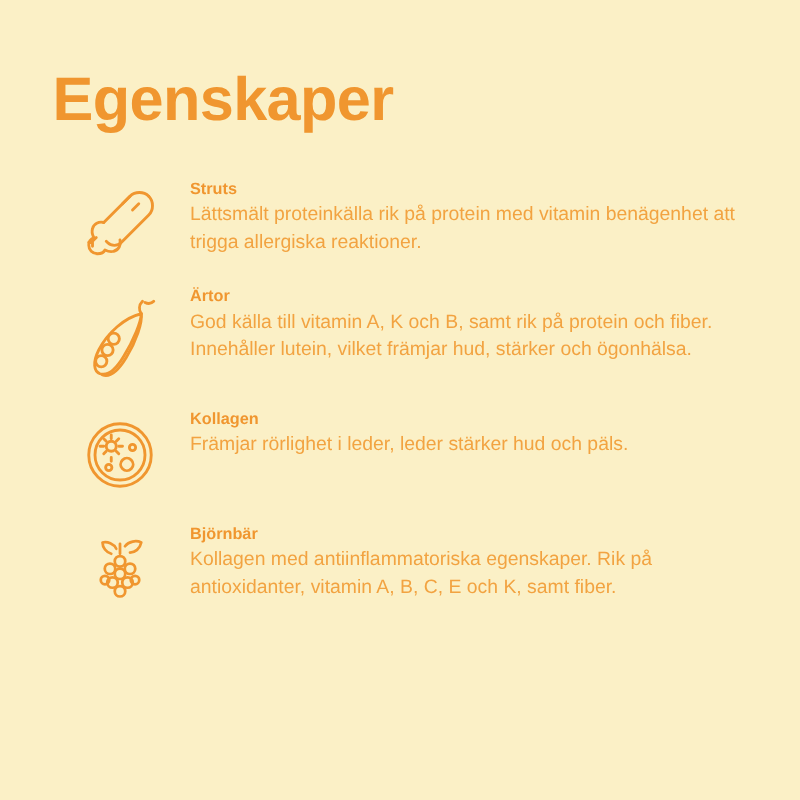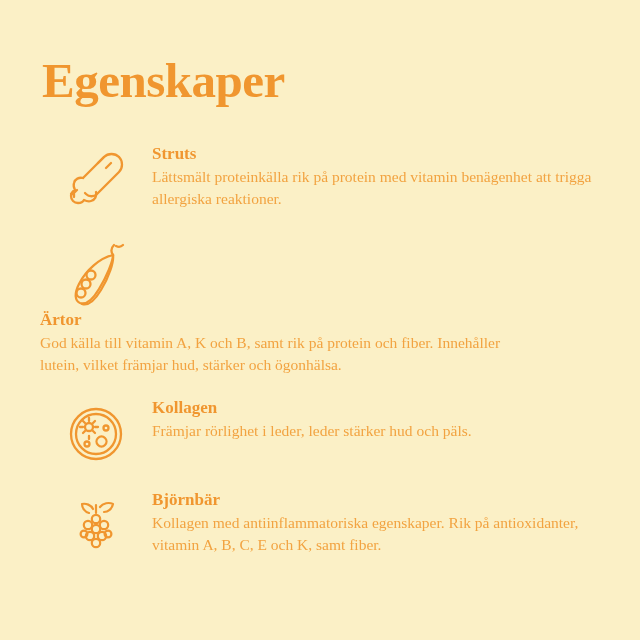--- a/index.html
+++ b/index.html
@@ -12,21 +12,20 @@
     background: #fbf0c6;
     font-family: "Liberation Sans", sans-serif;
     overflow: hidden;
   }
   .page {
     position: relative;
     width: 640px;
     height: 540px;
     box-sizing: border-box;
     padding: 0;
-    font-family: Liberation Serif, serif;
   }
   .title {
     position: absolute;
     left: 42px;
     top: 56px;
     font-size: 49px;
     font-weight: bold;
     letter-spacing: -0.5px;
     color: #f0962f;
     line-height: 1;
@@ -50,36 +49,36 @@
     padding-top: 6px;
   }
   .icon-cell svg {
     display: block;
   }
   .text-cell {
     flex: 1;
     padding-top: 0;
   }
   .item-title {
-    font-size: 17px;
+    font-size: 13px;
     font-weight: bold;
     color: #f0962f;
     line-height: 1.25;
     margin: 0 0 2px 0;
   }
   .item-desc {
     font-size: 15.5px;
     color: #f2a341;
     line-height: 1.38;
     margin: 0;
     max-width: 470px;
   }
   
   .item:nth-child(1) { margin-bottom: 24px; }
-  .item:nth-child(2) { margin-bottom: 22px; flex-direction: column; }
+  .item:nth-child(2) { margin-bottom: 22px; }
   .item:nth-child(3) { margin-bottom: 24px; }
   .item:nth-child(4) { margin-bottom: 0; }
 </style>
 </head>
 <body>
 
 <div class="page">
 
   <div class="title">Egenskaper</div>
 

